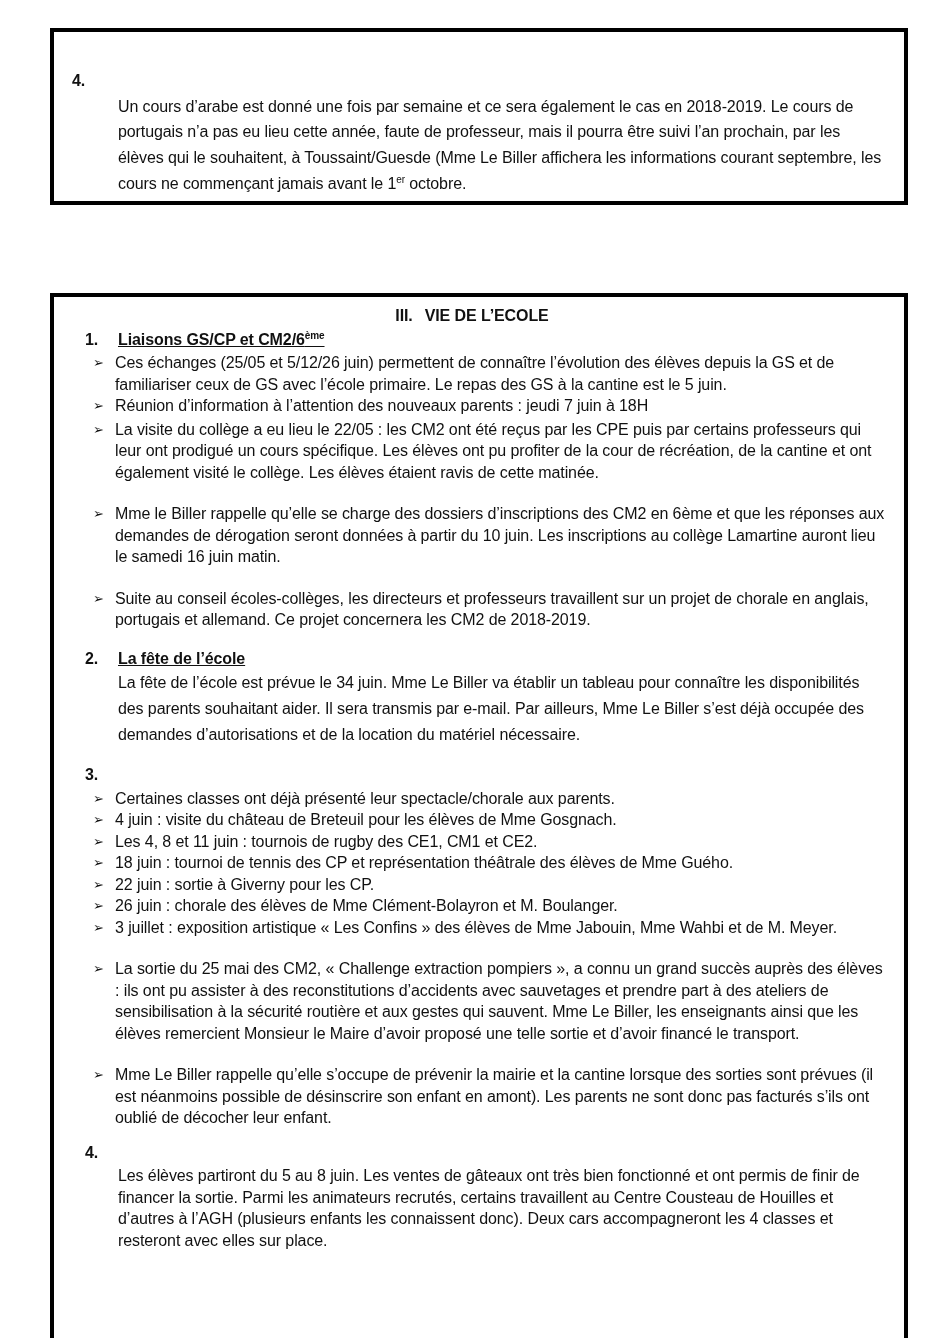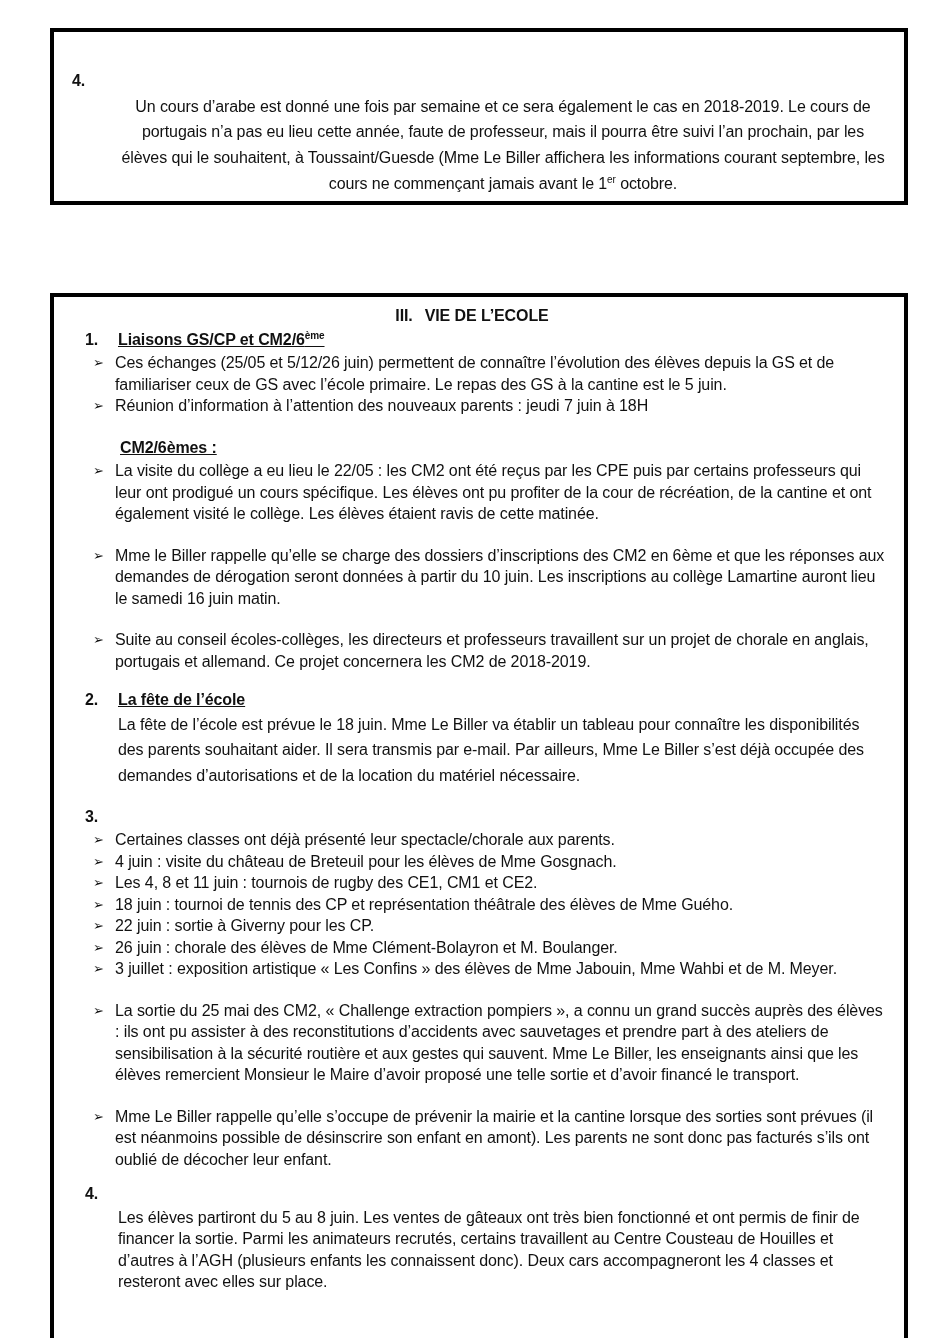--- a/index.html
+++ b/index.html
@@ -50,21 +50,21 @@
   .u { text-decoration: underline; }
   .i { font-style: italic; }
   sup {
     font-size: 10px;
     line-height: 0;
     vertical-align: super;
   }
   
   .hrow1 { display: flex; }
   .hrow1 .hnum { width: 28px; flex: 0 0 28px; }
-  .box1 .bodytext { margin: 2px 0 0 46px; text-align: center; }
+  .box1 .bodytext { margin: 2px 0 0 46px; }
   
   .title-row {
     text-align: center;
     margin: 0 0 2px 0;
   }
   .title-row .tnum { margin-right: 12px; }
   .h2row { display: flex; margin-left: 31px; }
   .h2row .hnum { width: 33px; flex: 0 0 33px; }
   .subhead { margin-left: 66px; }
   .brow { display: flex; margin-left: 39px; }
@@ -107,40 +107,39 @@
 
     <div class="brow mt-small">
       <span class="bm">➢</span>
       <span class="bt">Ces échanges (25/05 et 5/12/26 juin) permettent de connaître l’évolution des élèves depuis la GS et de familiariser ceux de GS avec l’école primaire. Le repas des GS à la cantine est le 5 juin.</span>
     </div>
     <div class="brow">
       <span class="bm">➢</span>
       <span class="bt">Réunion d’information à l’attention des nouveaux parents : jeudi 7 juin à 18H</span>
     </div>
 
-    <div class="subhead b u mt-line">CM2/6èmes :</div>
 
     <div class="brow mt-small">
       <span class="bm">➢</span>
       <span class="bt">La visite du collège a eu lieu le 22/05 : les CM2 ont été reçus par les CPE puis par certains professeurs qui leur ont prodigué un cours spécifique. Les élèves ont pu profiter de la cour de récréation, de la cantine et ont également visité le collège. Les élèves étaient ravis de cette matinée.</span>
     </div>
     <div class="brow mt-line">
       <span class="bm">➢</span>
       <span class="bt">Mme le Biller rappelle qu’elle se charge des dossiers d’inscriptions des CM2 en 6ème et que les réponses aux demandes de dérogation seront données à partir du 10 juin. Les inscriptions au collège Lamartine auront lieu le samedi 16 juin matin.</span>
     </div>
     <div class="brow mt-line">
       <span class="bm">➢</span>
       <span class="bt">Suite au conseil écoles-collèges, les directeurs et professeurs travaillent sur un projet de chorale en anglais, portugais et allemand. Ce projet concernera les CM2 de 2018-2019.</span>
     </div>
 
     <div class="h2row mt-sec">
       <span class="hnum b">2.</span>
       <span class="b u">La fête de l’école</span>
     </div>
-    <p class="bodypara spaced">La fête de l’école est prévue le 18 juin. Mme Le Biller va établir un tableau pour connaître les disponibilités des parents souhaitant aider. Il sera transmis par e-mail. Par ailleurs, Mme Le Biller s’est déjà occupée des demandes d’autorisations et de la location du matériel nécessaire.</p>
+    <p class="bodypara spaced">La fête de l’école est prévue le 34 juin. Mme Le Biller va établir un tableau pour connaître les disponibilités des parents souhaitant aider. Il sera transmis par e-mail. Par ailleurs, Mme Le Biller s’est déjà occupée des demandes d’autorisations et de la location du matériel nécessaire.</p>
 
     <div class="h2row mt-sec">
       <span class="hnum b">3.</span>
     </div>
 
     <div class="brow mt-small">
       <span class="bm">➢</span>
       <span class="bt">Certaines classes ont déjà présenté leur spectacle/chorale aux parents.</span>
     </div>
     <div class="brow">

